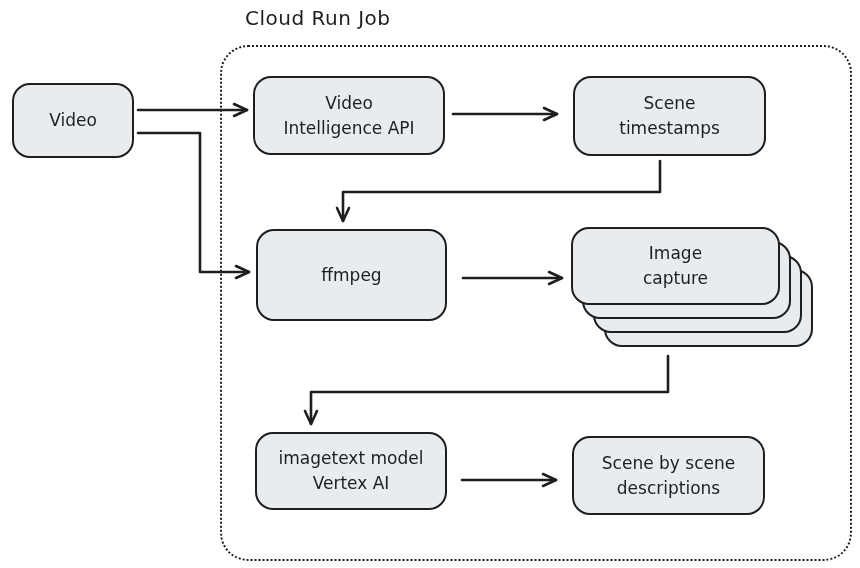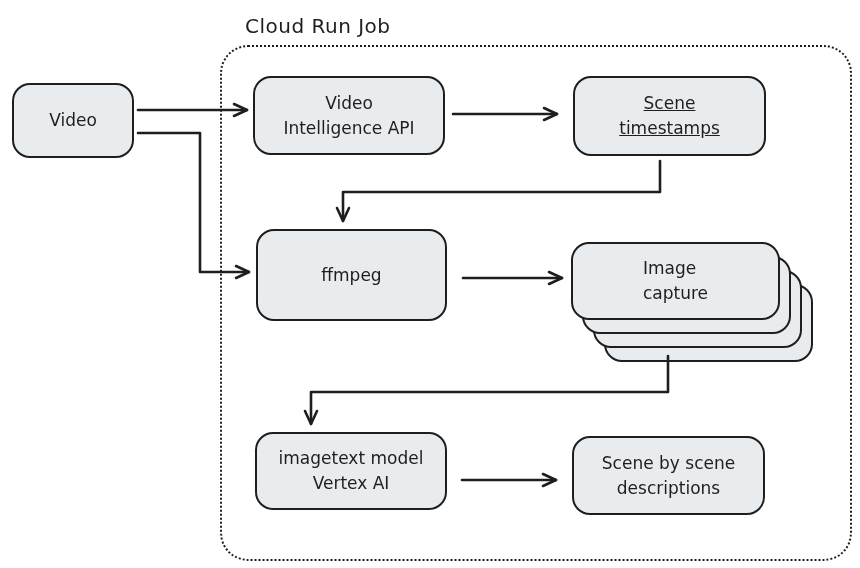--- a/index.html
+++ b/index.html
@@ -21,21 +21,21 @@
     top: 45px;
     width: 628px;
     height: 512px;
     border: 2.5px dotted #1e1e1e;
     border-radius: 28px;
     background: transparent;
   }
   .diagram-title {
     position: absolute;
     left: 245px;
-    top: 14px;
+    top: 6px;
     font-size: 20px;
     color: #1e1e1e;
     letter-spacing: 0.5px;
     white-space: nowrap;
   }
   .node {
     position: absolute;
     background: #e9ecef;
     border: 2.5px solid #1e1e1e;
     border-radius: 18px;
@@ -44,41 +44,41 @@
     justify-content: center;
     text-align: center;
     color: #1e1e1e;
     font-size: 17px;
     line-height: 1.45;
     white-space: pre-line;
     box-sizing: border-box;
   }
   .node-video        { left: 12px;  top: 83px;  width: 122px; height: 75px; }
   .node-via          { left: 253px; top: 76px;  width: 192px; height: 79px; }
-  .node-timestamps   { left: 573px; top: 76px;  width: 193px; height: 80px; text-decoration: underline; }
+  .node-timestamps   { left: 573px; top: 76px;  width: 193px; height: 80px; }
   .node-ffmpeg       { left: 256px; top: 229px; width: 191px; height: 92px; }
   .node-imagetext    { left: 255px; top: 432px; width: 192px; height: 78px; }
   .node-descriptions { left: 572px; top: 436px; width: 193px; height: 79px; }
 
   .stack-card {
     position: absolute;
     width: 209px;
     height: 78px;
     background: #e9ecef;
     border: 2.5px solid #1e1e1e;
     border-radius: 18px;
     box-sizing: border-box;
     display: flex;
     align-items: center;
     justify-content: center;
+    text-align: center;
     color: #1e1e1e;
     font-size: 17px;
     line-height: 1.45;
     white-space: pre-line;
-    margin-top: 15px;
   }
   .stack-card.s3 { left: 604px; top: 269px; }
   .stack-card.s2 { left: 593px; top: 255px; }
   .stack-card.s1 { left: 582px; top: 241px; }
   .stack-card.s0 { left: 571px; top: 227px; }
 
   svg.edges {
     position: absolute;
     left: 0; top: 0;
     width: 860px;

